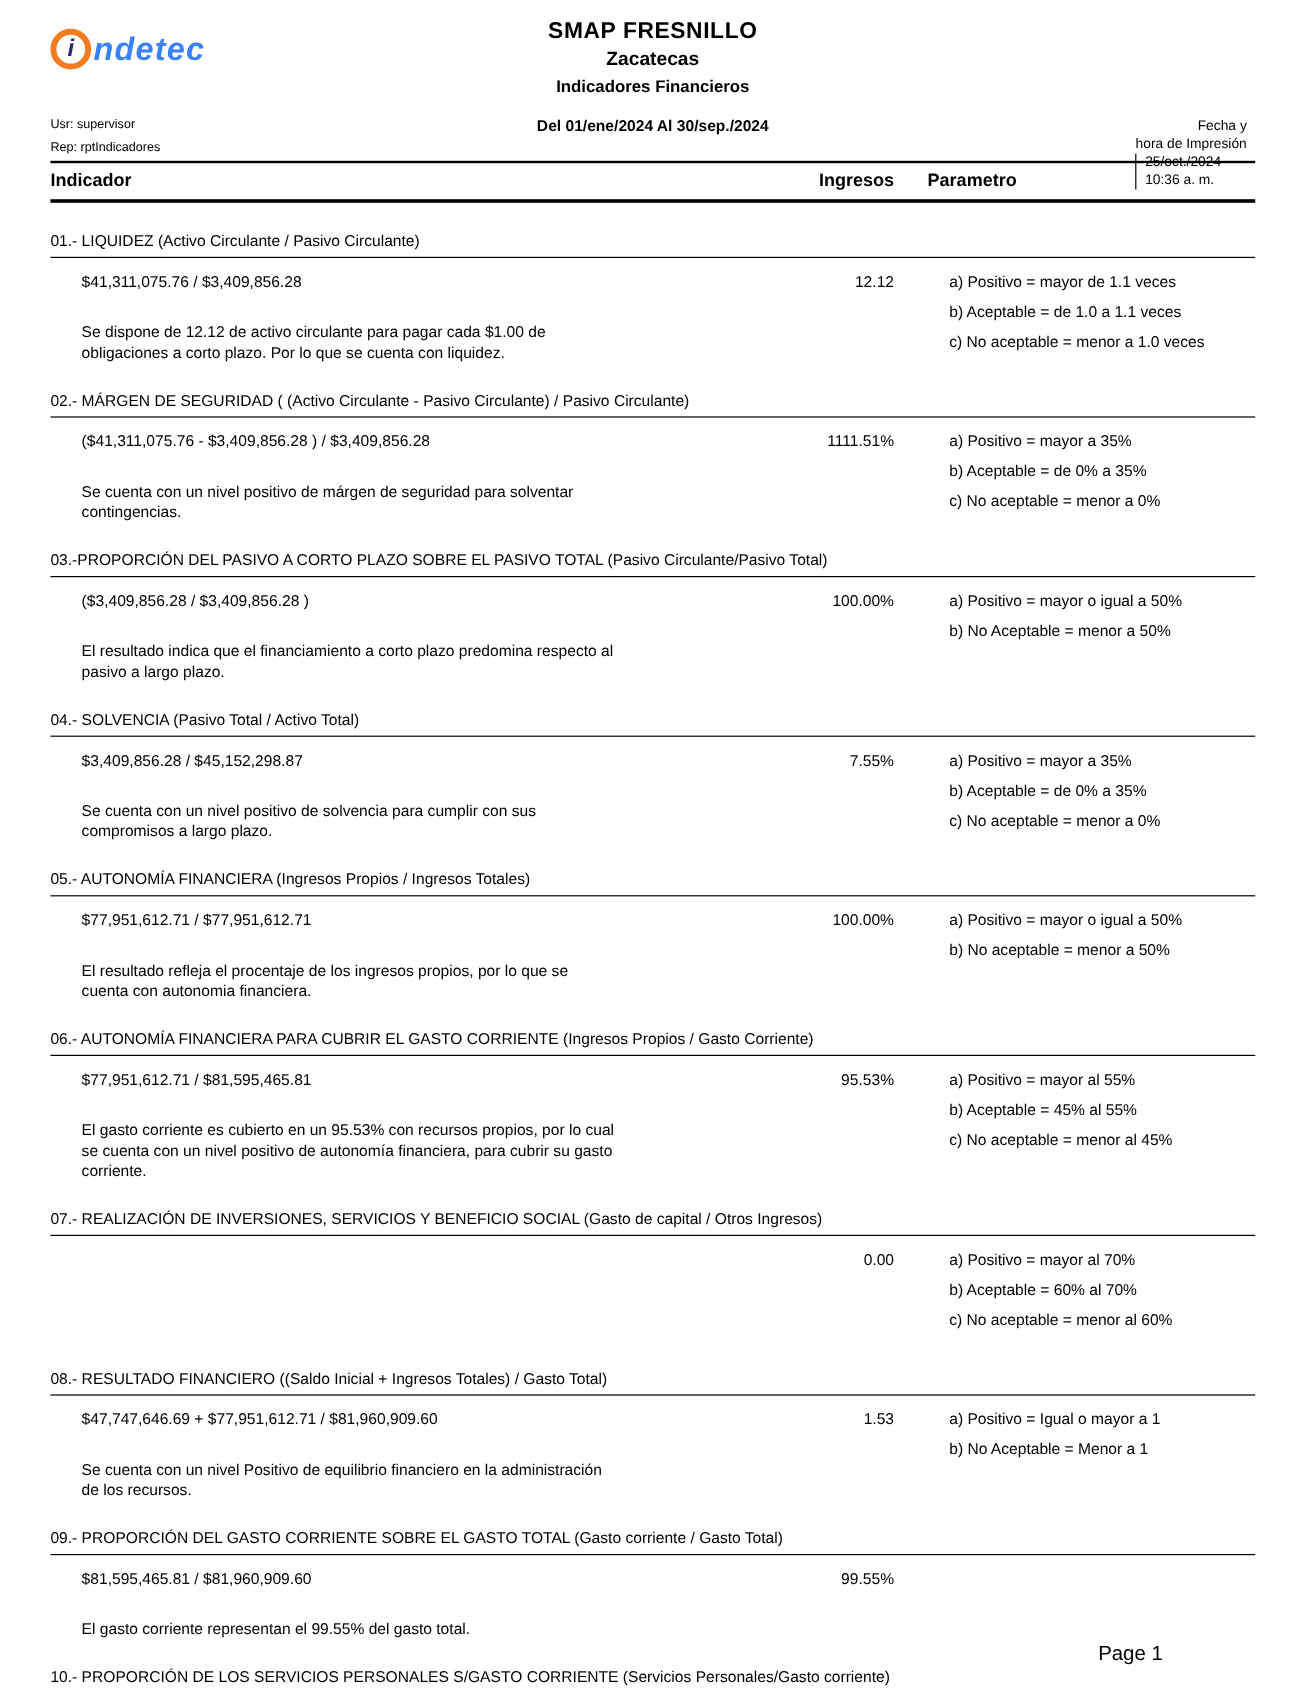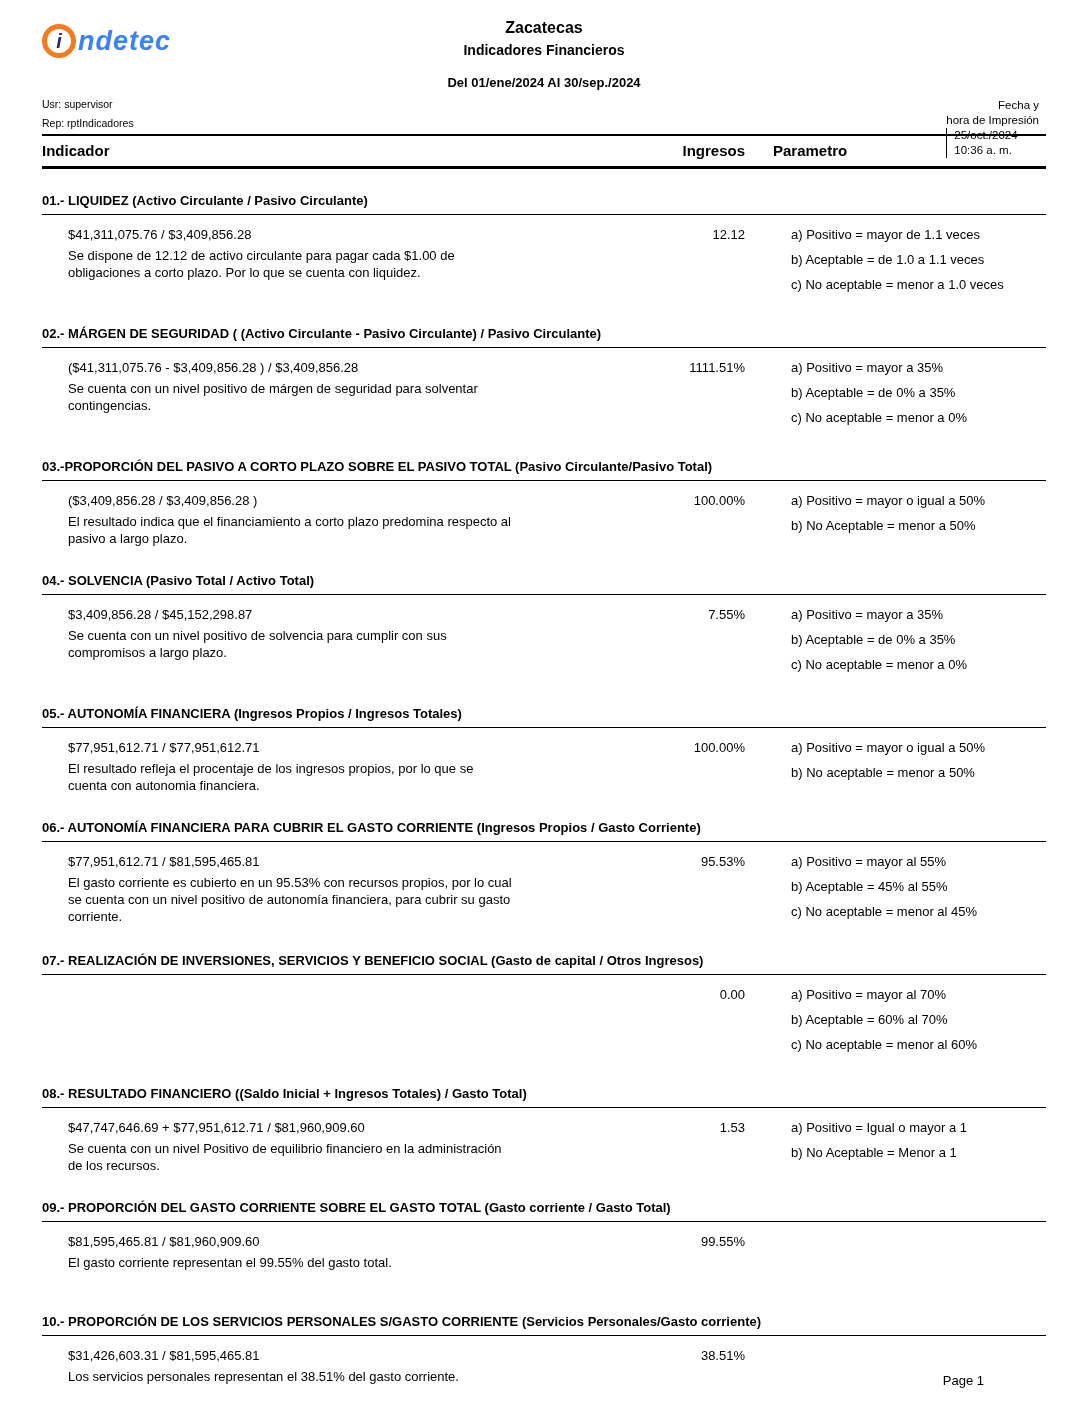--- a/index.html
+++ b/index.html
@@ -43,49 +43,50 @@
     border-top:2px solid #000; border-bottom:3px solid #000;
     padding:6px 0 7px 0;
     display:grid; grid-template-columns:703px 1fr; column-gap:28px;
     font-weight:bold; font-size:15px;
   }
   .col-left-head { display:flex; justify-content:space-between; }
 
   
   .section { margin-top:24px; }
   .sec-title {
-    font-weight:bold; font-size:13px;
+    font-weight:normal; font-size:13px;
     border-bottom:1px solid #000; padding-bottom:6px;
   }
   .sec-body {
     margin-top:12px;
     display:grid; grid-template-columns:703px 1fr; column-gap:46px;
     min-height:56px;
   }
   .formula-row { display:flex; justify-content:space-between; padding-left:26px; line-height:16px; }
-  .desc { margin-top:4px; padding-left:26px; max-width:470px; line-height:17px; }
+  .desc { margin-top:25px; padding-left:26px; max-width:470px; line-height:17px; }
   .param-line { margin-bottom:9px; line-height:16px; }
 
   
-  .page-footer { position:absolute; right:104px; bottom:20px; font-size:13px; }
+  .page-footer { position:absolute; right:119px; bottom:20px; font-size:17px; }
 </style>
 </head>
 <body>
 
 <div class="page">
 
   <div class="report-header">
     <div class="logo">
       <span class="logo-circle">
           <span class="logo-i">i</span>
         </span>
         <span class="logo-rest">ndetec</span>
     </div>
 
     <div class="center-block">
+      <div class="org-name">SMAP FRESNILLO</div>
       <div class="org-state">Zacatecas</div>
       <div class="report-title">Indicadores Financieros</div>
       <div class="report-period">Del 01/ene/2024 Al 30/sep./2024</div>
     </div>
 
     <div class="left-meta">
       <div>Usr: supervisor</div>
       <div>Rep: rptIndicadores</div>
     </div>
 

